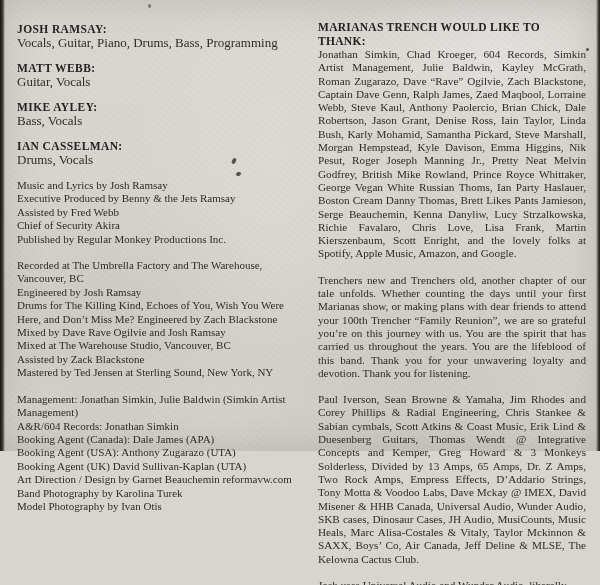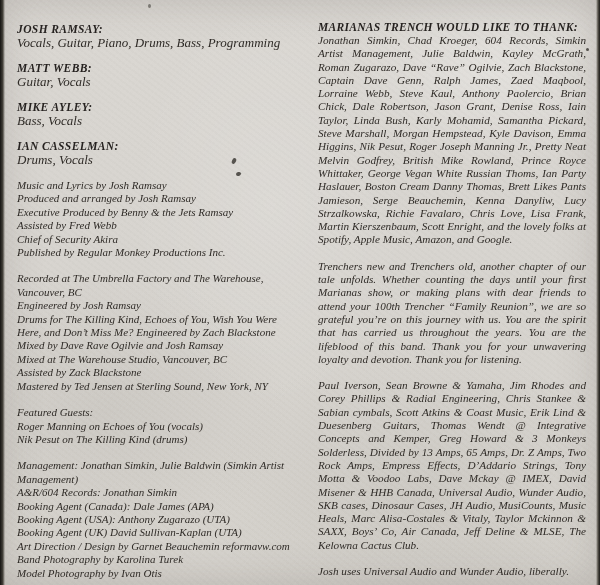--- a/index.html
+++ b/index.html
@@ -2,30 +2,29 @@
 <html><head>
 <meta charset="utf-8">
 <style>
   html, body { margin: 0; padding: 0; }
   body {
     width: 600px; height: 585px; overflow: hidden;
     font-family: "Liberation Serif", "DejaVu Serif", serif;
     background: #d8d5d0;
   }
   .scan {
-    position: relative; width: 600px; height: 585px;
+    position: relative; width: 600px; height: 451px;
     color: #2f2b27;
     background:
       radial-gradient(ellipse 220px 140px at 82% 12%, rgba(255,255,255,0.25), rgba(255,255,255,0) 70%),
       radial-gradient(ellipse 260px 200px at 18% 70%, rgba(120,115,108,0.10), rgba(0,0,0,0) 70%),
       radial-gradient(ellipse 300px 220px at 70% 85%, rgba(125,120,112,0.10), rgba(0,0,0,0) 70%),
       radial-gradient(ellipse 200px 300px at 45% 35%, rgba(255,255,255,0.12), rgba(255,255,255,0) 70%),
       linear-gradient(180deg, #dad7d2 0%, #d7d4cf 45%, #d5d2cc 100%);
     box-shadow: inset 0 0 40px rgba(90,85,78,0.25);
-    font-style: italic;
   }
   .grain {
     position: absolute; inset: 0; pointer-events: none; opacity: 0.5;
     background:
       repeating-linear-gradient(37deg, rgba(110,105,98,0.05) 0 2px, rgba(0,0,0,0) 2px 5px),
       repeating-linear-gradient(-53deg, rgba(255,255,255,0.06) 0 1px, rgba(0,0,0,0) 1px 4px);
   }
   .edge { position: absolute; top: 0; bottom: 0; }
   .edge.left  { left: 0;  width: 5px; background: linear-gradient(90deg, #141311 0%, #434039 55%, rgba(67,64,57,0) 100%); }
   .edge.right { right: 0; width: 4px; background: linear-gradient(270deg, #191816 0%, #56524a 50%, rgba(86,82,74,0) 100%); }
@@ -88,42 +87,36 @@
       <div class="member-name">MIKE AYLEY:</div>
       <div class="member-roles">Bass, Vocals</div>
     </div>
     <div class="member">
       <div class="member-name">IAN CASSELMAN:</div>
       <div class="member-roles">Drums, Vocals</div>
     </div>
 
     <div class="block">
       <div class="credit-line">Music and Lyrics by Josh Ramsay</div>
-      <div class="credit-line">Produced and arranged by Josh Ramsay</div>
       <div class="credit-line">Executive Produced by Benny &amp; the Jets Ramsay</div>
       <div class="credit-line">Assisted by Fred Webb</div>
       <div class="credit-line">Chief of Security Akira</div>
       <div class="credit-line">Published by Regular Monkey Productions Inc.</div>
     </div>
 
     <div class="block">
       <div class="credit-line">Recorded at The Umbrella Factory and The Warehouse, Vancouver, BC</div>
       <div class="credit-line">Engineered by Josh Ramsay</div>
       <div class="credit-line">Drums for The Killing Kind, Echoes of You, Wish You Were Here, and Don’t Miss Me? Engineered by Zach Blackstone</div>
       <div class="credit-line">Mixed by Dave Rave Ogilvie and Josh Ramsay</div>
       <div class="credit-line">Mixed at The Warehouse Studio, Vancouver, BC</div>
       <div class="credit-line">Assisted by Zack Blackstone</div>
       <div class="credit-line">Mastered by Ted Jensen at Sterling Sound, New York, NY</div>
     </div>
 
-    <div class="block">
-      <div class="guest-title">Featured Guests:</div>
-      <div class="credit-line">Roger Manning on Echoes of You (vocals)</div>
-      <div class="credit-line">Nik Pesut on The Killing Kind (drums)</div>
-    </div>
 
     <div class="block">
       <div class="credit-line">Management: Jonathan Simkin, Julie Baldwin (Simkin Artist Management)</div>
       <div class="credit-line">A&amp;R/604 Records: Jonathan Simkin</div>
       <div class="credit-line">Booking Agent (Canada): Dale James (APA)</div>
       <div class="credit-line">Booking Agent (USA): Anthony Zugarazo (UTA)</div>
       <div class="credit-line">Booking Agent (UK) David Sullivan-Kaplan (UTA)</div>
       <div class="credit-line">Art Direction / Design by Garnet Beauchemin reformavw.com</div>
       <div class="credit-line">Band Photography by Karolina Turek</div>
       <div class="credit-line">Model Photography by Ivan Otis</div>

